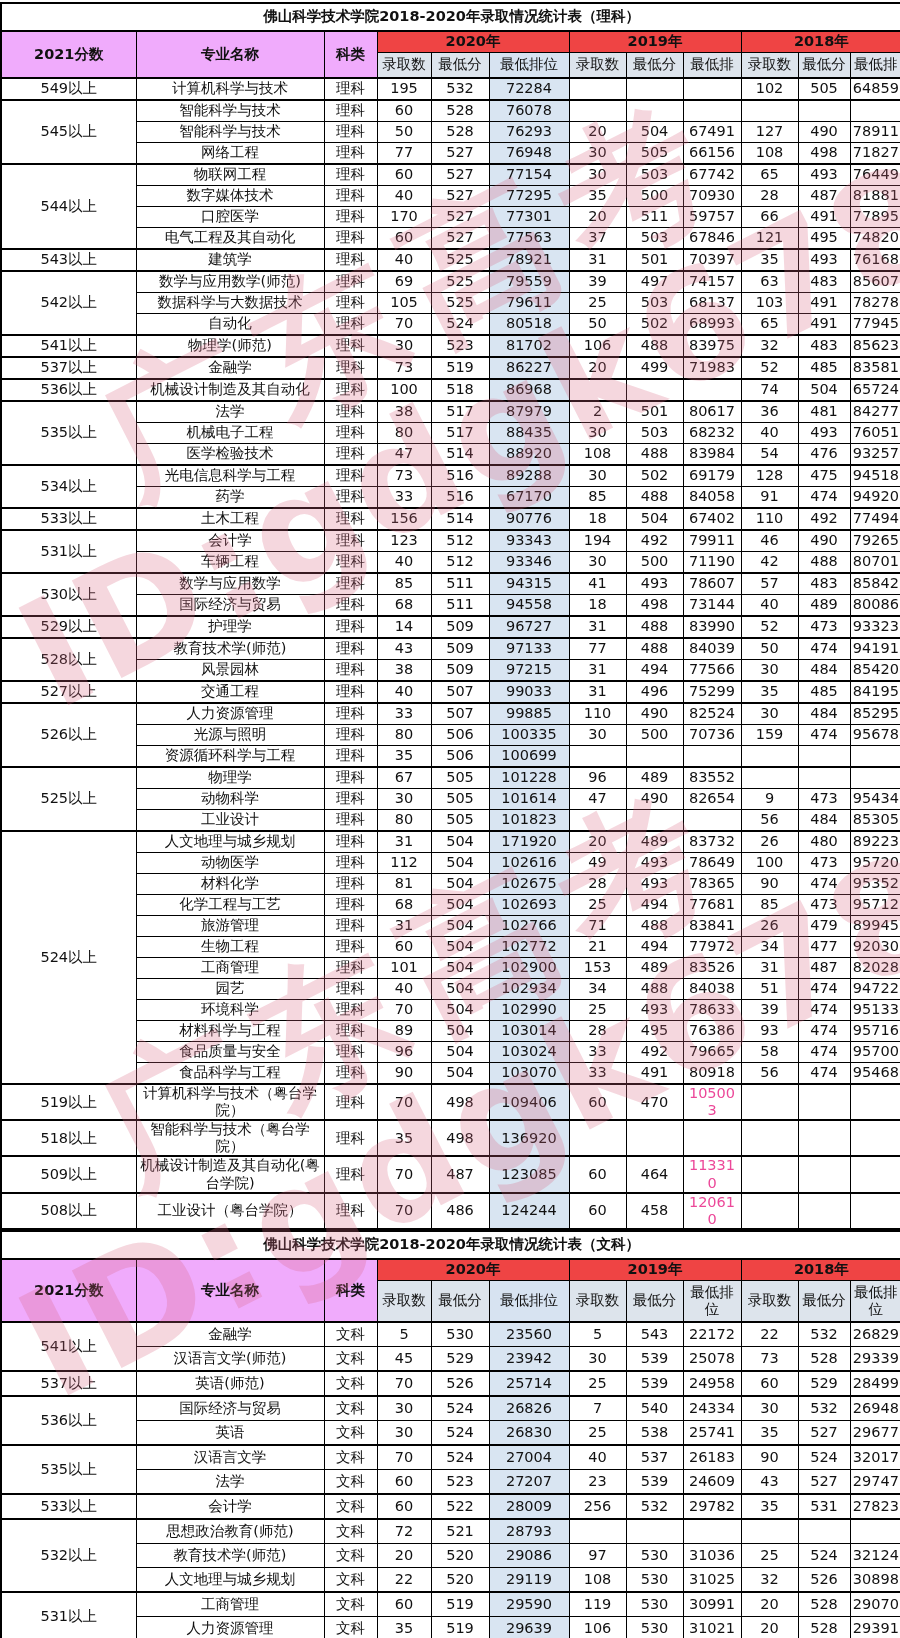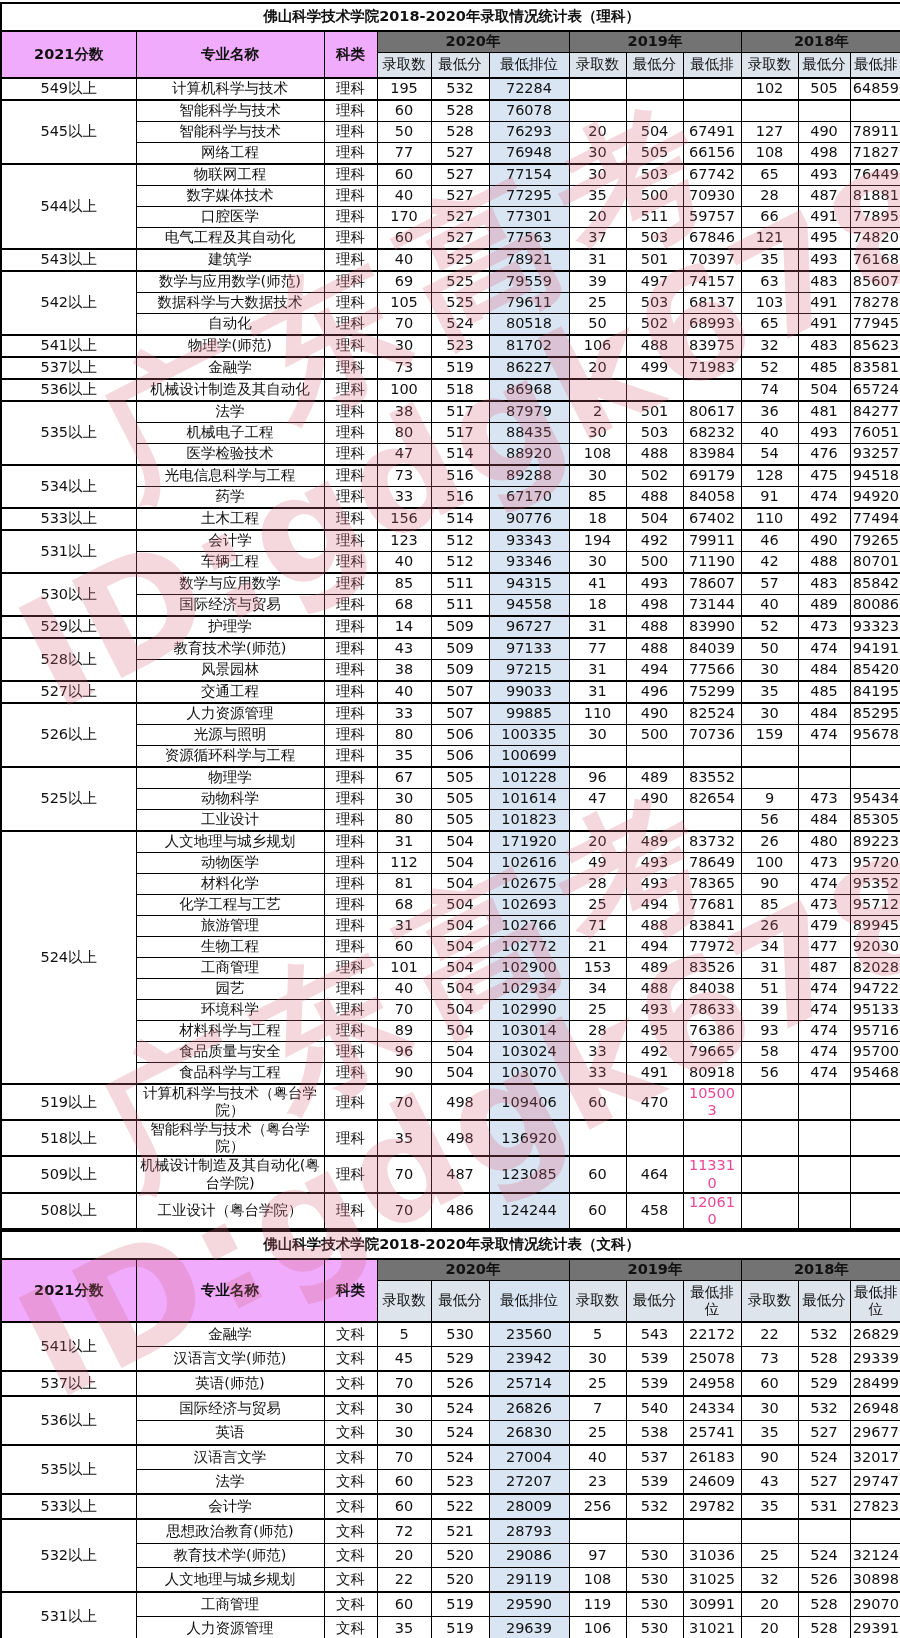--- a/index.html
+++ b/index.html
@@ -11,21 +11,21 @@
   }
   table.stat{
     border-collapse:collapse;table-layout:fixed;width:896px;margin:0 auto;
     border:2px solid #000;
   }
   table.stat td{
     border:1px solid #000;text-align:center;vertical-align:middle;
     padding:0 1px;font-size:14.5px;line-height:1.18;word-break:break-all;
   }
   td.title-cell{font-size:15.5px;font-weight:700;height:26px;border-bottom-width:2px;}
-  td.year-cell{font-weight:700;height:20px;background:#737373;}
+  td.year-cell{font-weight:700;height:20px;background:#ef4444;}
   td.sub-cell{font-weight:400;background:#dde4ec;height:24px;}
   td.sub-cell.hl{background:#d7e3f1;}
   td.head-span{font-weight:700;background:#f0abfc;}
   .t-science td.data-cell{height:20px;}
   .t-arts td.data-cell{height:23px;}
   .t-arts td.sub-cell{height:40px;}
   td.hlcol{background:#d9e5f2;}
   td.small-rank{font-size:12px;color:#ec4899;}
   tr.group-start td{border-top:2px solid #000;}
   td.major-cell{padding:0 3px;}

